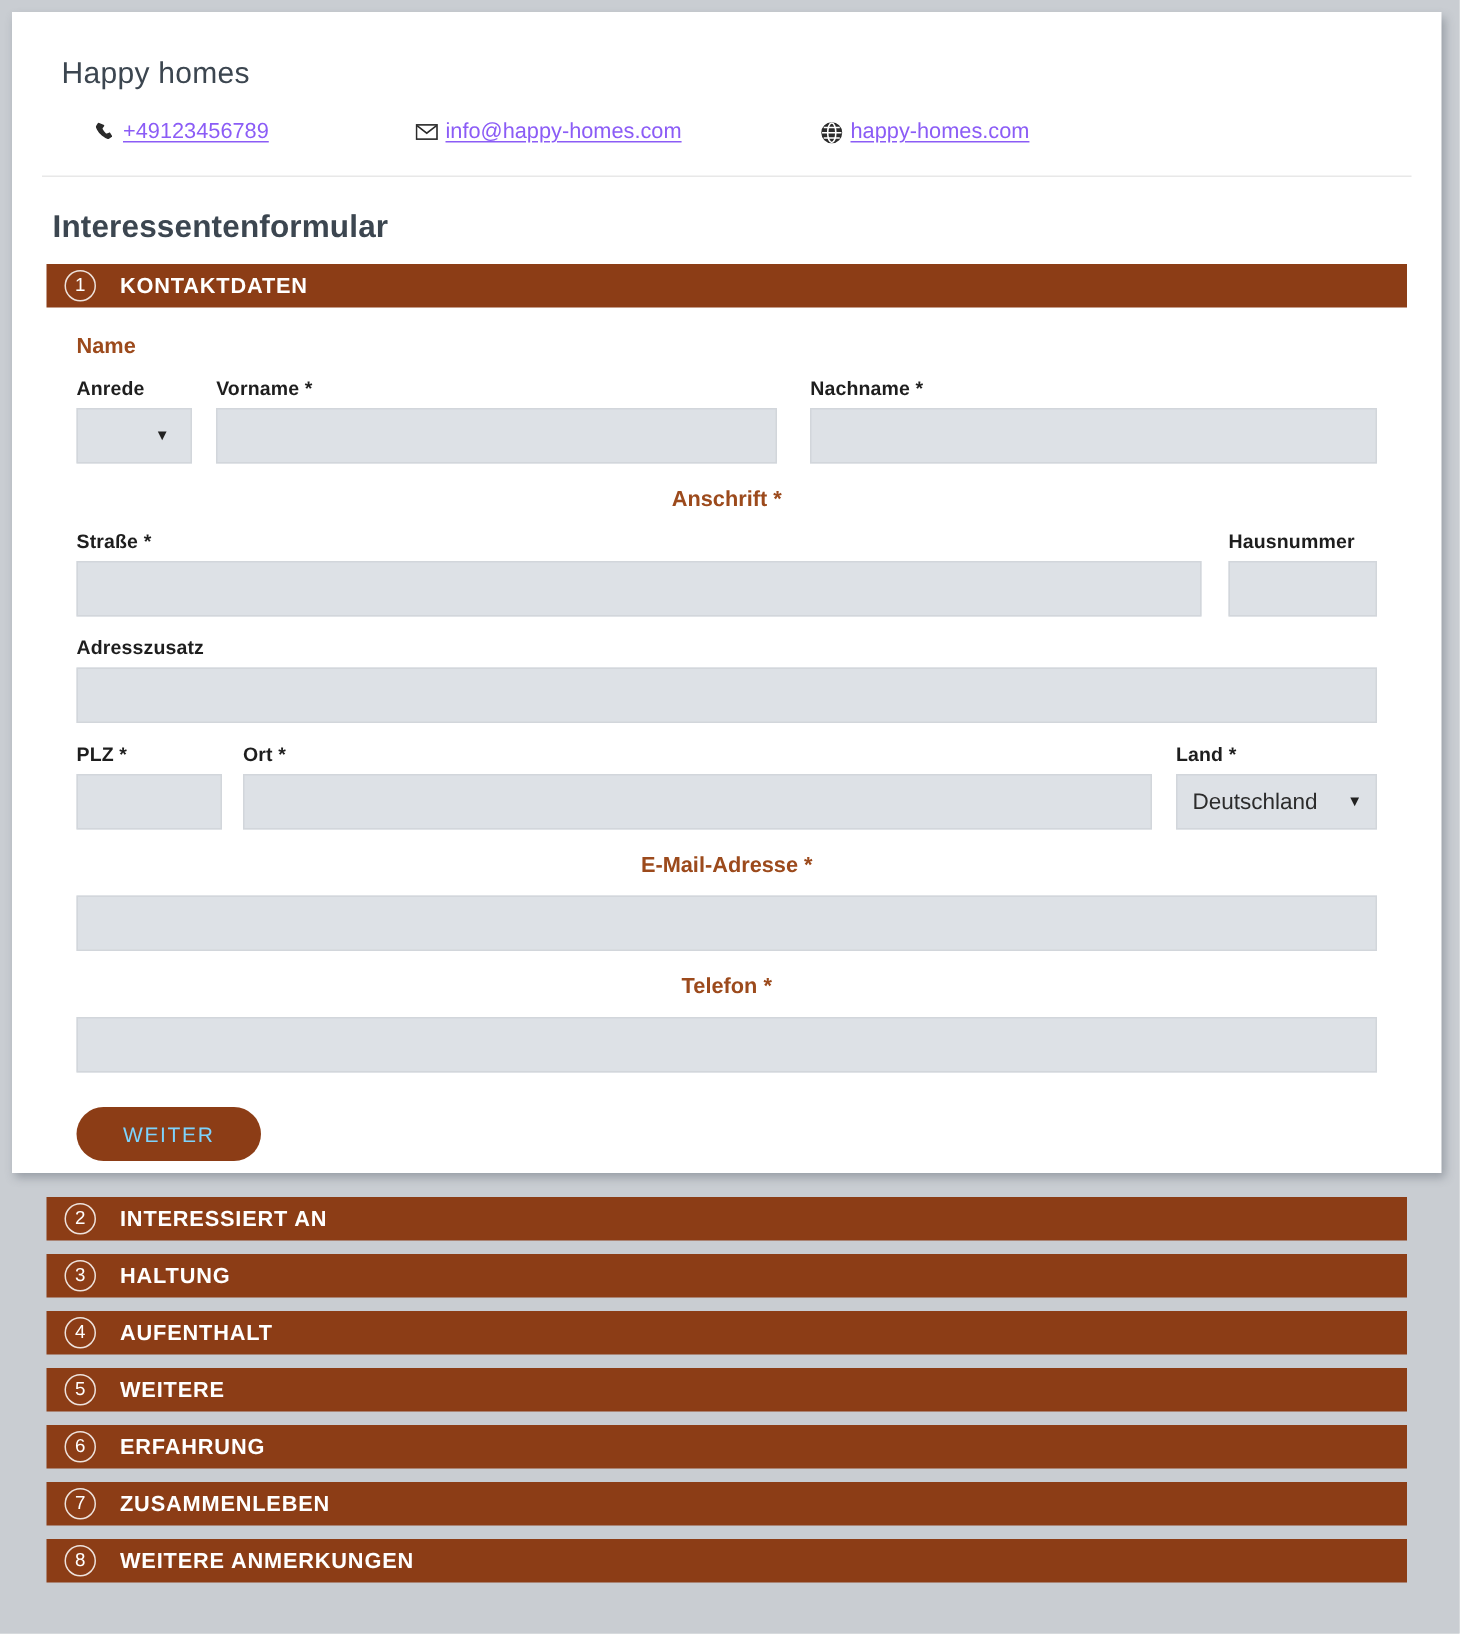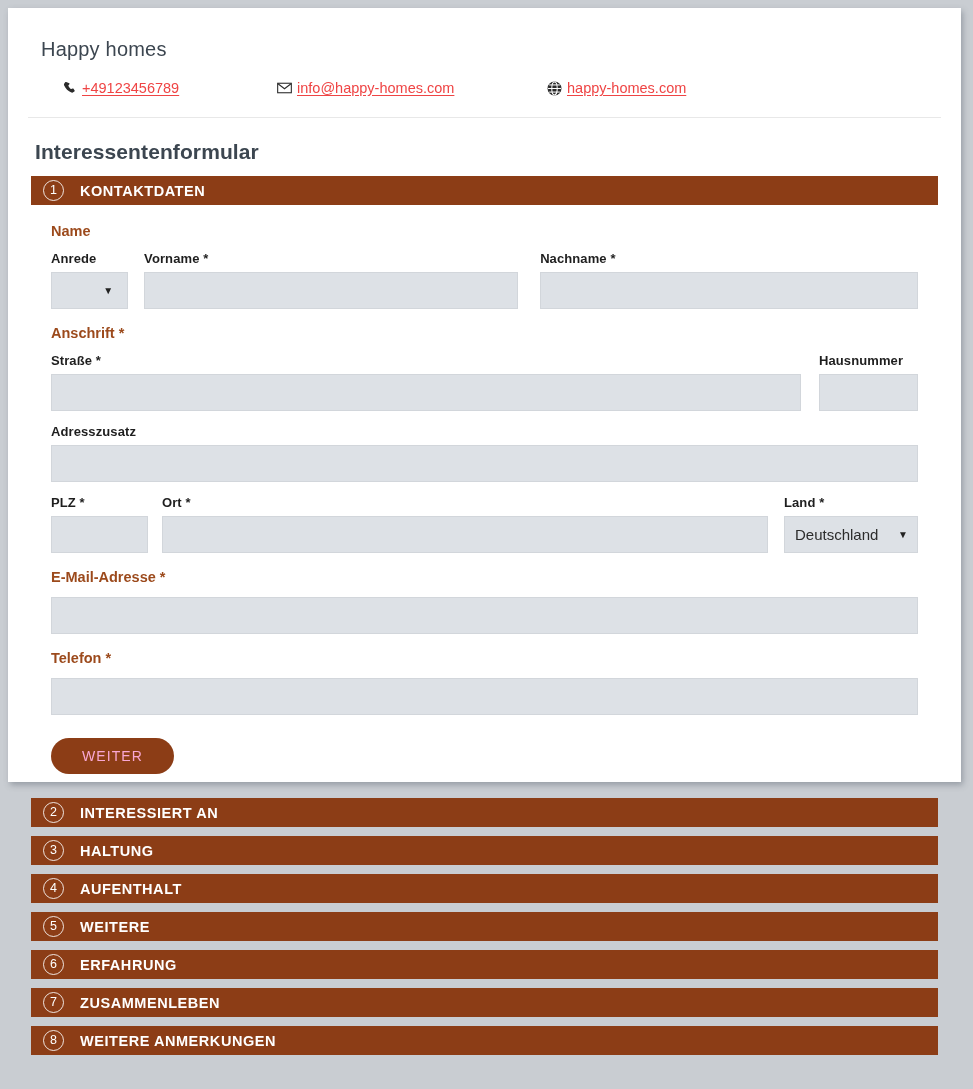--- a/index.html
+++ b/index.html
@@ -50,21 +50,21 @@
     display: inline-flex;
     align-items: center;
     justify-content: center;
     width: 19px;
     height: 16px;
     margin-right: 3px;
     color: #2b2b2b;
     flex: 0 0 auto;
   }
   .contact-link {
-    color: #ef4444;
+    color: #8b5cf6;
     text-decoration: underline;
     text-underline-offset: 2px;
     white-space: nowrap;
     cursor: pointer;
   }
   .header-divider {
     margin: 21px 20px 0 20px;
     height: 1px;
     background: #e8e8e8;
   }
@@ -173,27 +173,27 @@
   .fld-vorname { width: 388px; margin-right: 22px; }
   .fld-nachname{ width: 392px; }
 
   .fld-strasse { flex: 1; margin-right: 18px; }
   .fld-hausnr  { width: 99px; }
 
   .fld-plz { width: 97px; margin-right: 14px; }
   .fld-ort { flex: 1; margin-right: 16px; }
   .fld-land{ width: 134px; }
 
-  .block { margin-top: 16px; }
+  .block { margin-top: 16px; text-align: center; }
   .block-tight { margin-top: 13px; }
 
   .weiter-btn {
     margin: 23px 0 0 0;
     background: #8c3d16;
-    color: #f9a8d4;
+    color: #7dd3fc;
     border: none;
     border-radius: 22px;
     height: 36px;
     width: 123px;
     font-size: 14px;
     font-family: "Liberation Sans", sans-serif;
     letter-spacing: 1.1px;
     cursor: pointer;
   }
 

